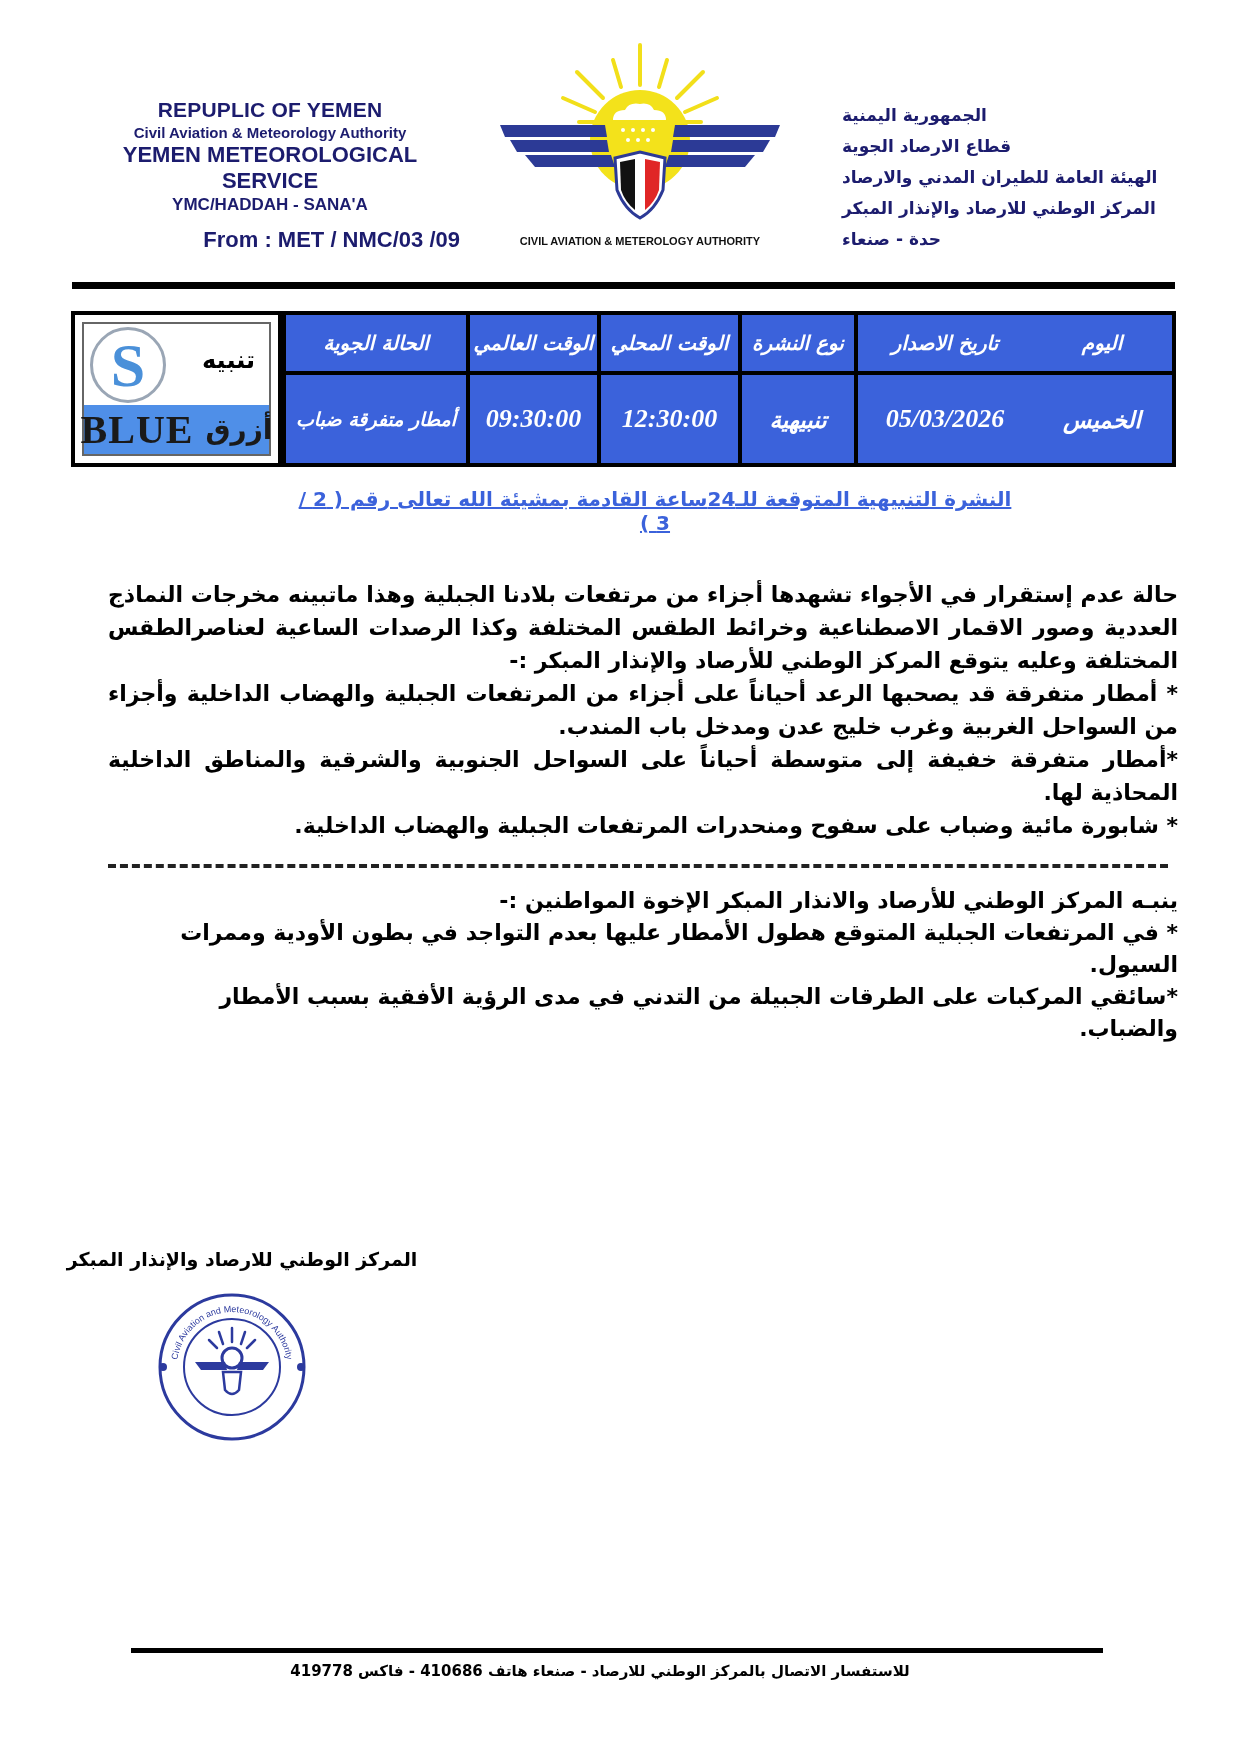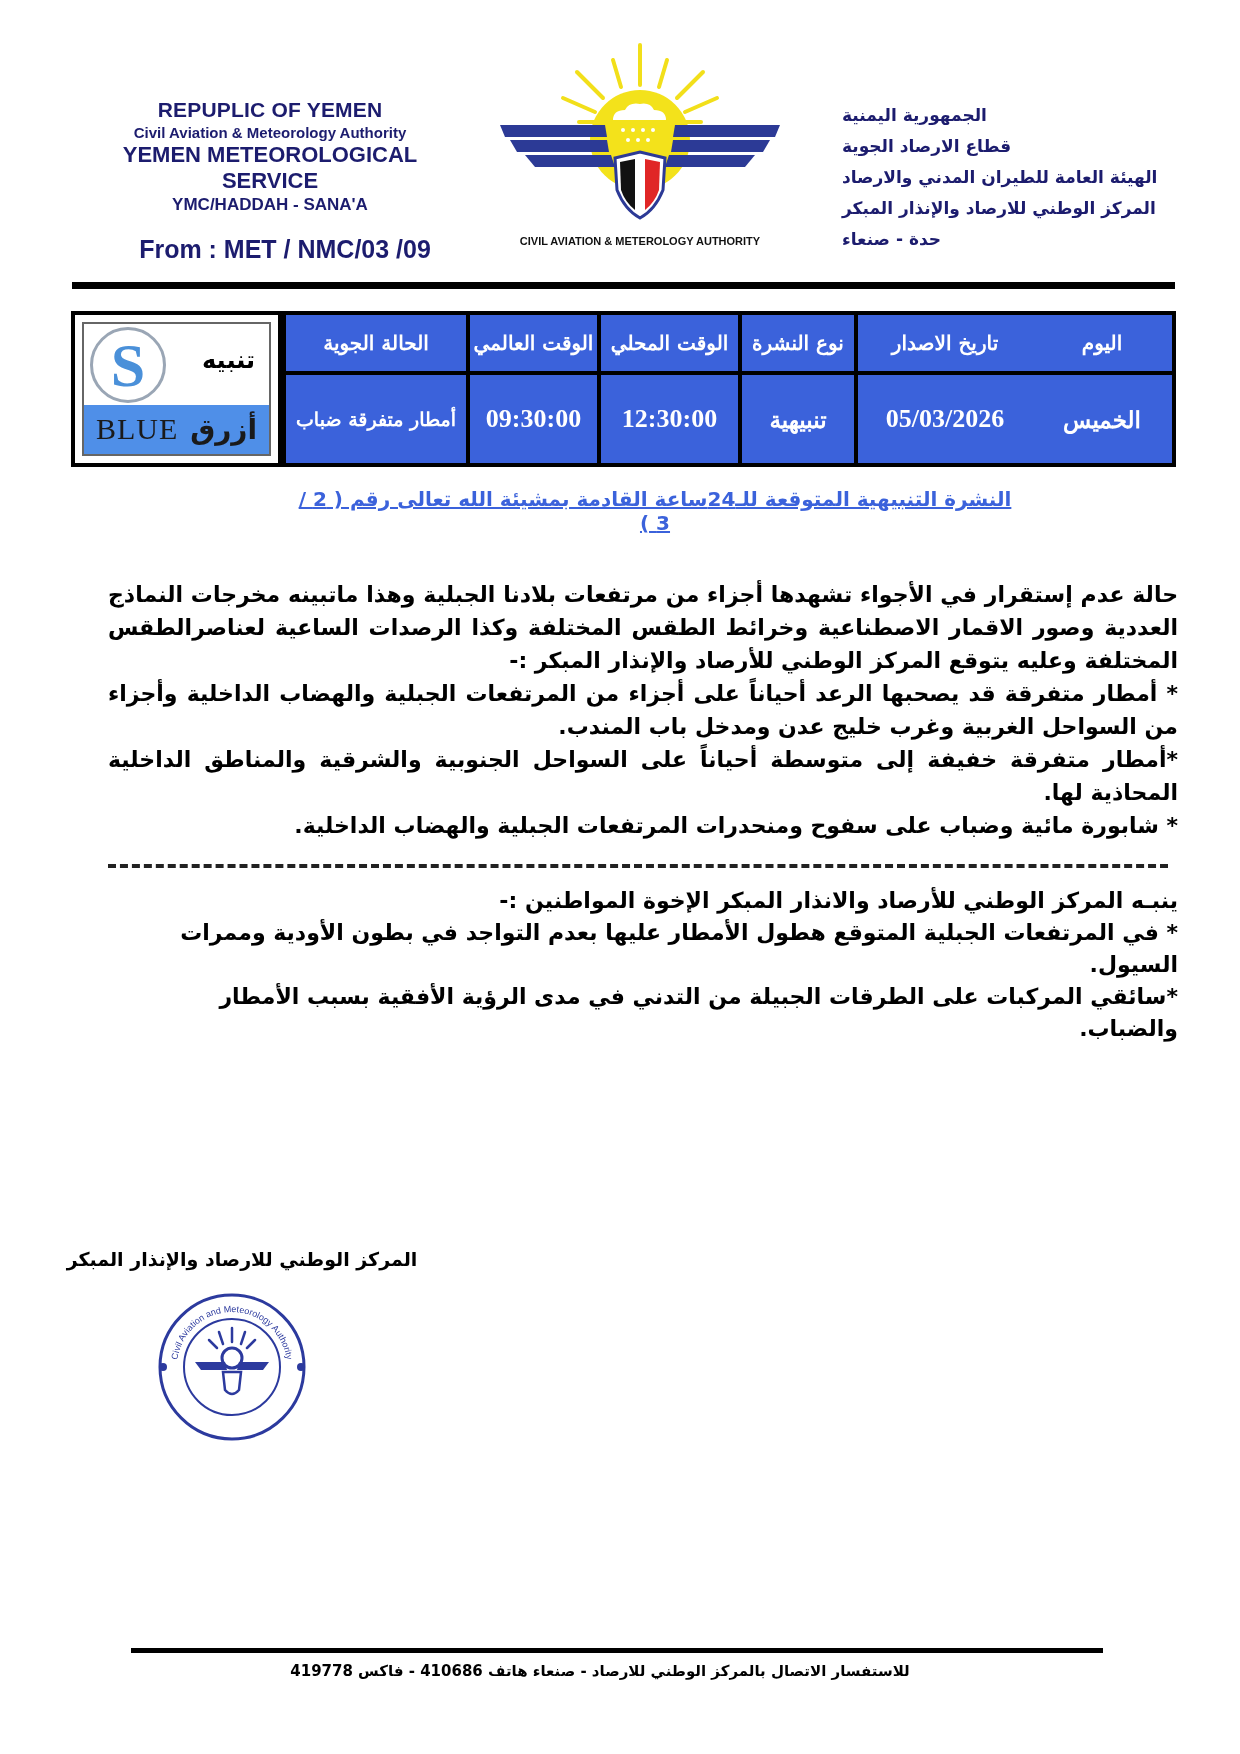--- a/index.html
+++ b/index.html
@@ -4,45 +4,45 @@
 <style>
   html, body { margin:0; padding:0; background:#ffffff; }
   body { width:1240px; height:1754px; position:relative; overflow:hidden; font-family:"DejaVu Sans", sans-serif; color:#000; }
 
   
   .hdr-en { position:absolute; left:80px; top:98px; width:380px; text-align:center; color:#1c1c6e; font-family:"Liberation Sans", sans-serif; font-weight:bold; }
   .hdr-en .l1 { font-size:21px; letter-spacing:0.2px; }
   .hdr-en .l2 { font-size:15px; margin-top:2px; }
   .hdr-en .l3 { font-size:22px; margin-top:1px; }
   .hdr-en .l4 { font-size:17px; margin-top:1px; }
-  .hdr-en .from { font-size:25px; margin-top:20px; text-align:center; padding-left:30px; }
+  .hdr-en .from { font-size:22px; margin-top:12px; text-align:right; padding-left:30px; }
 
   
   .hdr-ar { position:absolute; right:58px; top:100px; width:340px; text-align:left; direction:rtl; color:#1c1c6e; font-family:"DejaVu Sans", sans-serif; font-weight:bold; font-size:17px; line-height:31px; }
 
   
   .logo { position:absolute; left:495px; top:40px; width:290px; height:215px; }
 
   .rule-top { position:absolute; left:72px; top:282px; width:1103px; height:7px; background:#000; }
 
   
   .bulletin-table { position:absolute; left:71px; top:311px; width:1105px; height:156px; border:4px solid #000; box-sizing:border-box; background:#000; display:flex; }
   .badge-cell { width:207px; background:#fff; border-right:4px solid #000; box-sizing:border-box; padding:7px; }
   .badge { width:100%; height:100%; border:2px solid #666; box-sizing:border-box; position:relative; background:#fff; }
   .badge .top { height:62%; position:relative; }
   .badge .s-circle { position:absolute; left:6px; top:3px; width:76px; height:76px; border-radius:50%; border:3px solid #9aa6b5; box-sizing:border-box; display:flex; align-items:center; justify-content:center; font-family:"Liberation Serif", serif; font-size:62px; color:#4a90d9; font-weight:bold; }
   .badge .tanbih { position:absolute; right:14px; top:22px; font-size:24px; font-weight:bold; direction:rtl; }
   .badge .bottom { height:38%; background:#4f8fe8; display:flex; align-items:center; justify-content:center; gap:12px; }
-  .badge .blue { font-family:"Liberation Serif", serif; font-weight:normal; font-size:30px; color:#1a1a1a; letter-spacing:1px; }
+  .badge .blue { font-family:"Liberation Serif", serif; font-weight:bold; font-size:40px; color:#1a1a1a; letter-spacing:1px; }
   .badge .azraq { font-weight:bold; font-size:28px; color:#1a1a1a; direction:rtl; }
 
   .cols { flex:1; display:flex; flex-direction:row-reverse; }
   .col { display:flex; flex-direction:column; border-left:4px solid #000; box-sizing:border-box; }
   .col:first-child { border-left:none; }
-  .cell { background:#3b62db; color:#fff; display:flex; align-items:center; justify-content:center; text-align:center; direction:rtl; font-family:"DejaVu Serif", serif; font-weight:bold; }
+  .cell { background:#3b62db; color:#fff; display:flex; align-items:center; justify-content:center; text-align:center; direction:rtl; font-family:"DejaVu Serif", serif; font-weight:bold;font-style:italic; }
   .cell.h { height:60px; font-size:20px; border-bottom:4px solid #000; box-sizing:border-box; }
   .cell.v { flex:1; font-size:23px; }
   .cell.v.num { font-family:"Liberation Serif", serif; font-size:26px; }
   .cell.v.small { font-size:19px; line-height:26px; }
 
   
   .title { position:absolute; left:290px; top:487px; width:730px; text-align:center; direction:rtl; color:#3b62db; font-weight:bold; font-size:20px; text-decoration:underline; }
 
   
   .body { position:absolute; left:108px; top:578px; width:1070px; direction:rtl; text-align:justify; font-weight:bold; font-size:22px; line-height:33px; }

